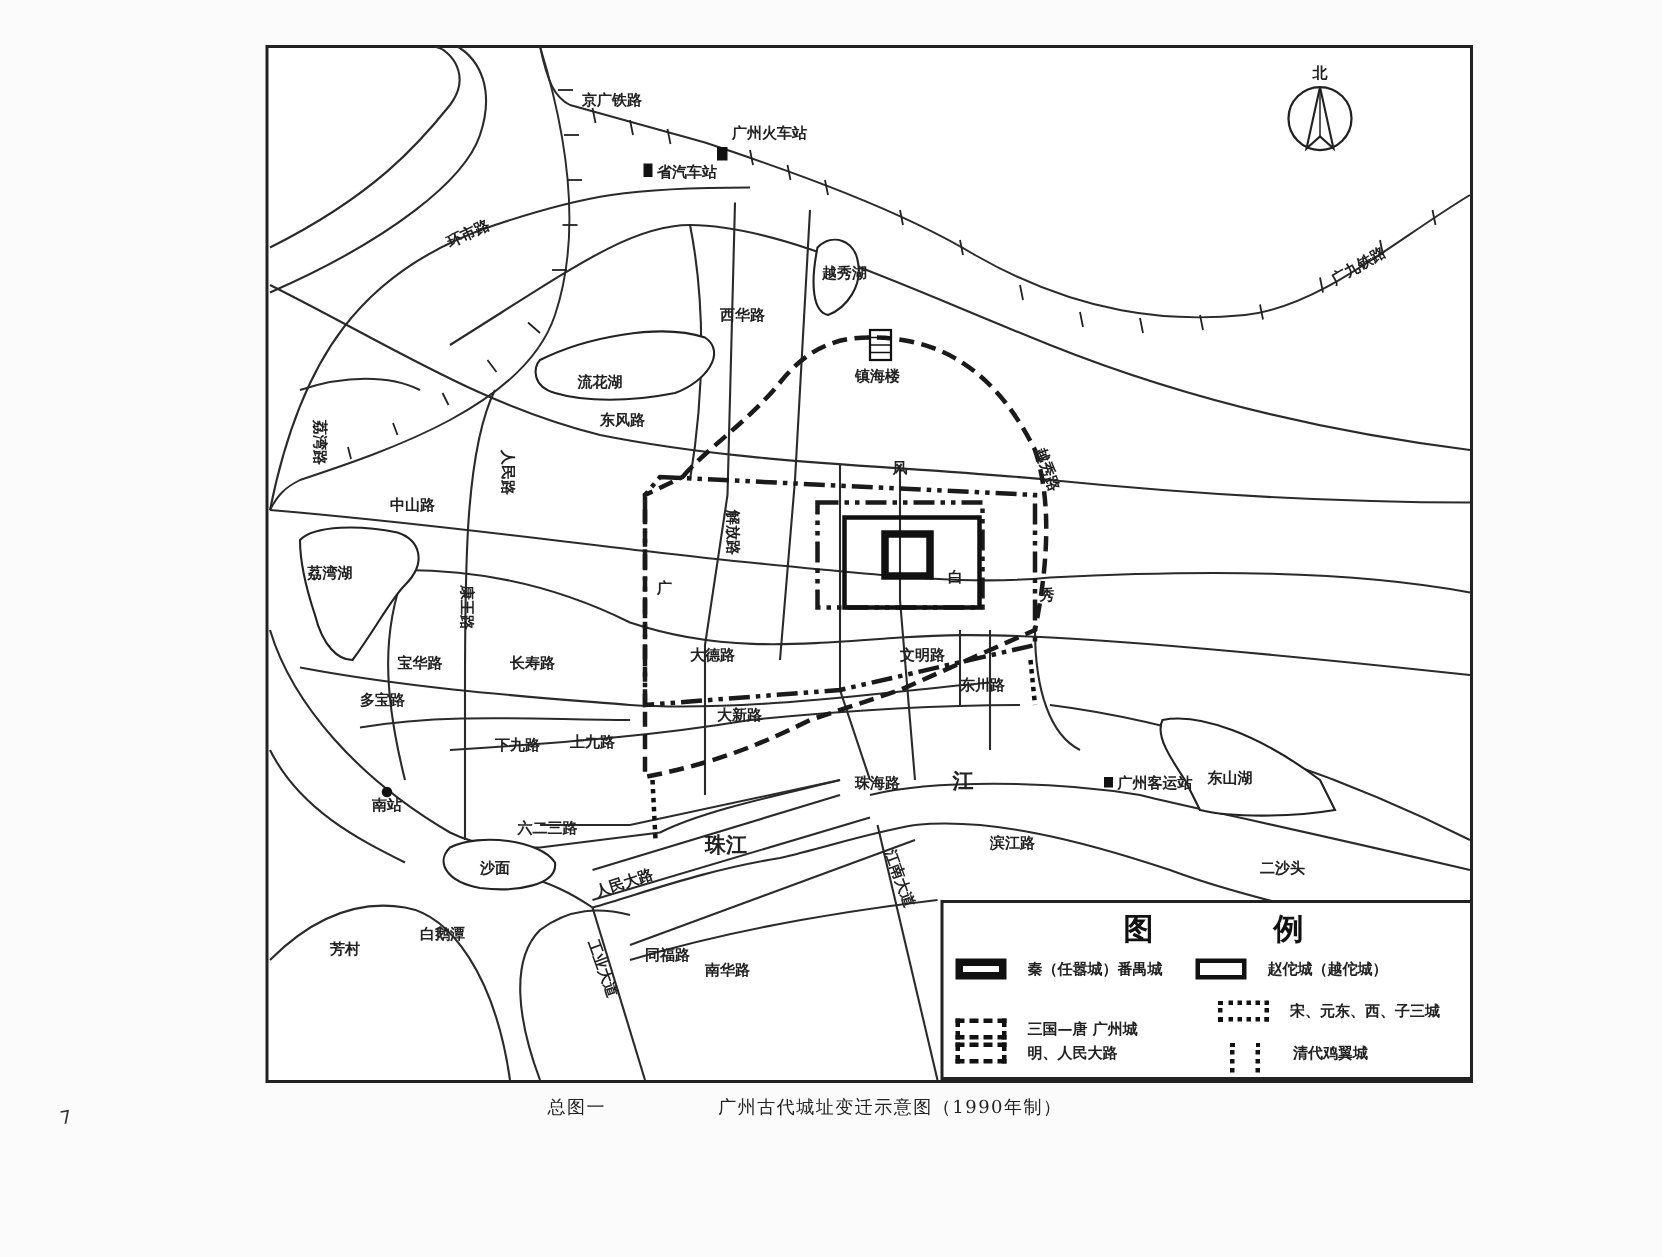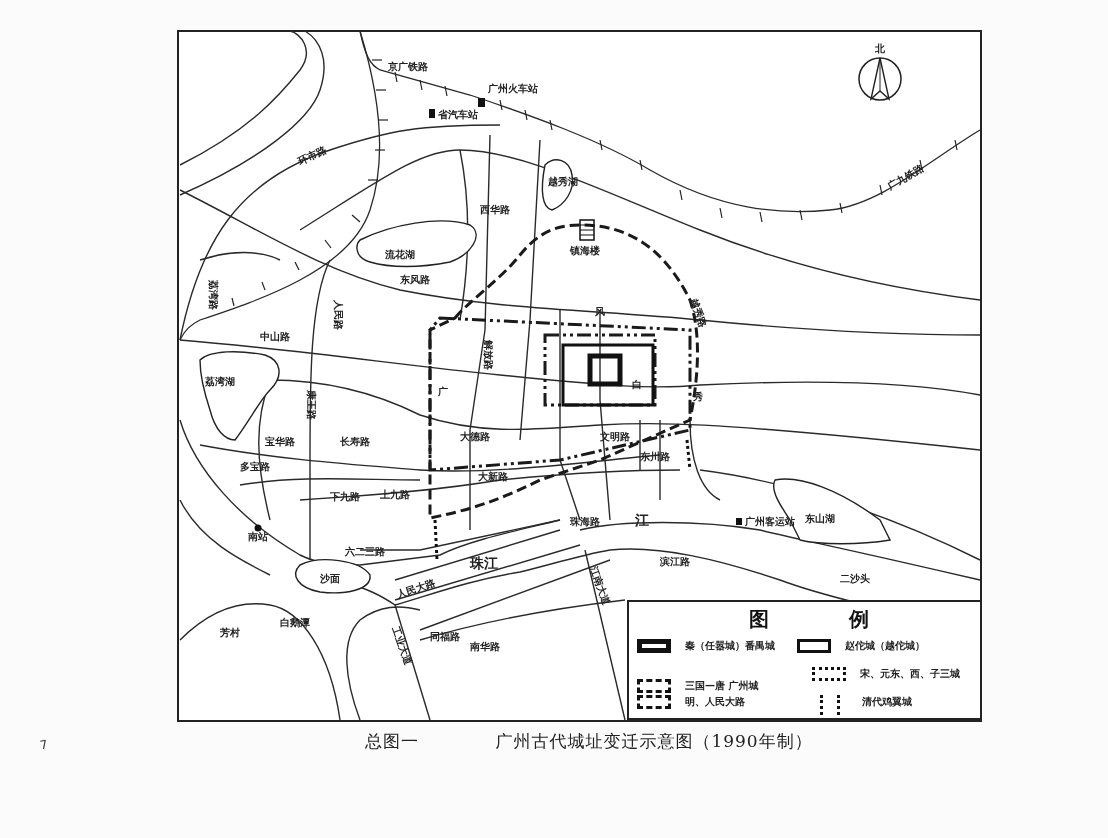--- a/index.html
+++ b/index.html
@@ -7,21 +7,21 @@
          font-family:"DejaVu Serif", serif; }
   #map-svg { position:absolute; left:0; top:0; width:1108px; height:838px; }
   .lbl { font-family:"DejaVu Sans", sans-serif; font-size:10px; fill:#222; font-weight:bold; }
   .lbl-big { font-size:14px; }
   .road { fill:none; stroke:#2a2a2a; stroke-width:1.4; }
   .rail { fill:none; stroke:#2a2a2a; stroke-width:1.3; }
   .wall-dashdot { fill:none; stroke:#1a1a1a; stroke-width:3; stroke-dasharray:14 4 3 4 3 4; }
   .wall-dash { fill:none; stroke:#1a1a1a; stroke-width:3; stroke-dasharray:10 5; }
   .wall-bold { fill:none; stroke:#111; stroke-width:5; }
   .wall-solid { fill:none; stroke:#111; stroke-width:3; }
-  .caption { position:absolute; top:730px; left:365px; font-size:17px; color:#222;
+  .caption { position:absolute; top:730px; left:365px; font-size:12px; color:#222;
              font-family:"DejaVu Serif", serif; letter-spacing:1px; white-space:nowrap; }
   .caption .fig { margin-right:70px; }
   .page-num { position:absolute; left:40px; top:738px; font-size:12px; color:#333;
               font-family:"DejaVu Sans", sans-serif; transform:rotate(-10deg); }
   .legend { position:absolute; left:627px; top:600px; width:355px; height:120px;
             background:#fff; border:2px solid #222; box-sizing:border-box; }
   .legend-title { position:absolute; top:4px; left:0; width:100%; height:26px; }
   .legend-title span { position:absolute; font-size:20px; font-weight:bold; color:#111; }
   .legend-item { position:absolute; display:flex; align-items:center; height:20px; }
   .legend-item .sym { width:34px; height:14px; box-sizing:border-box; margin-right:14px; }

